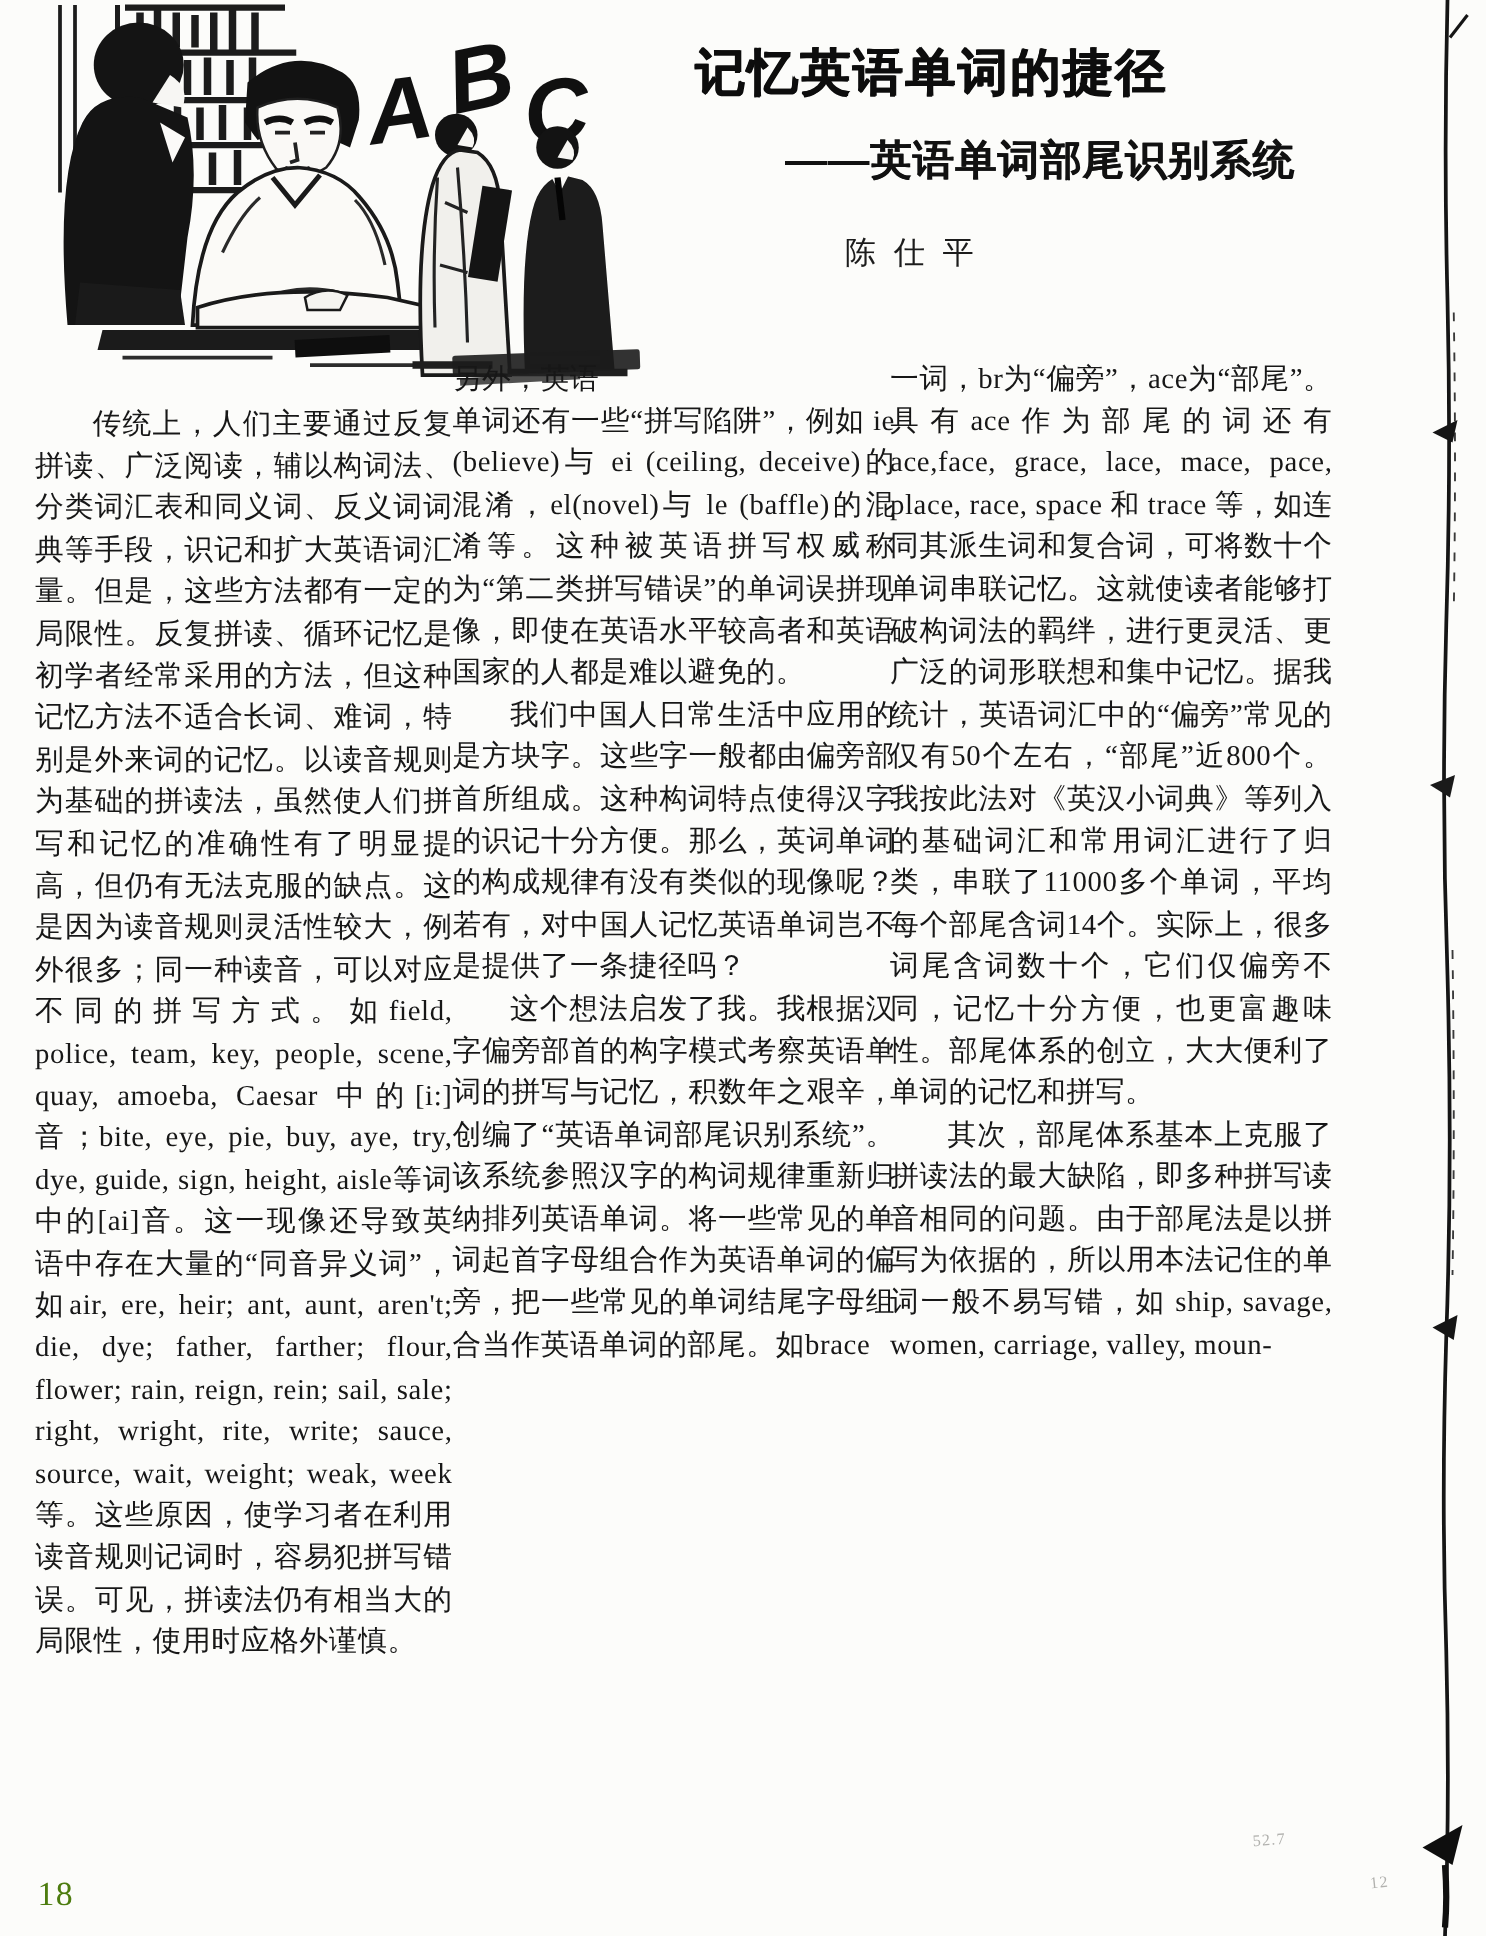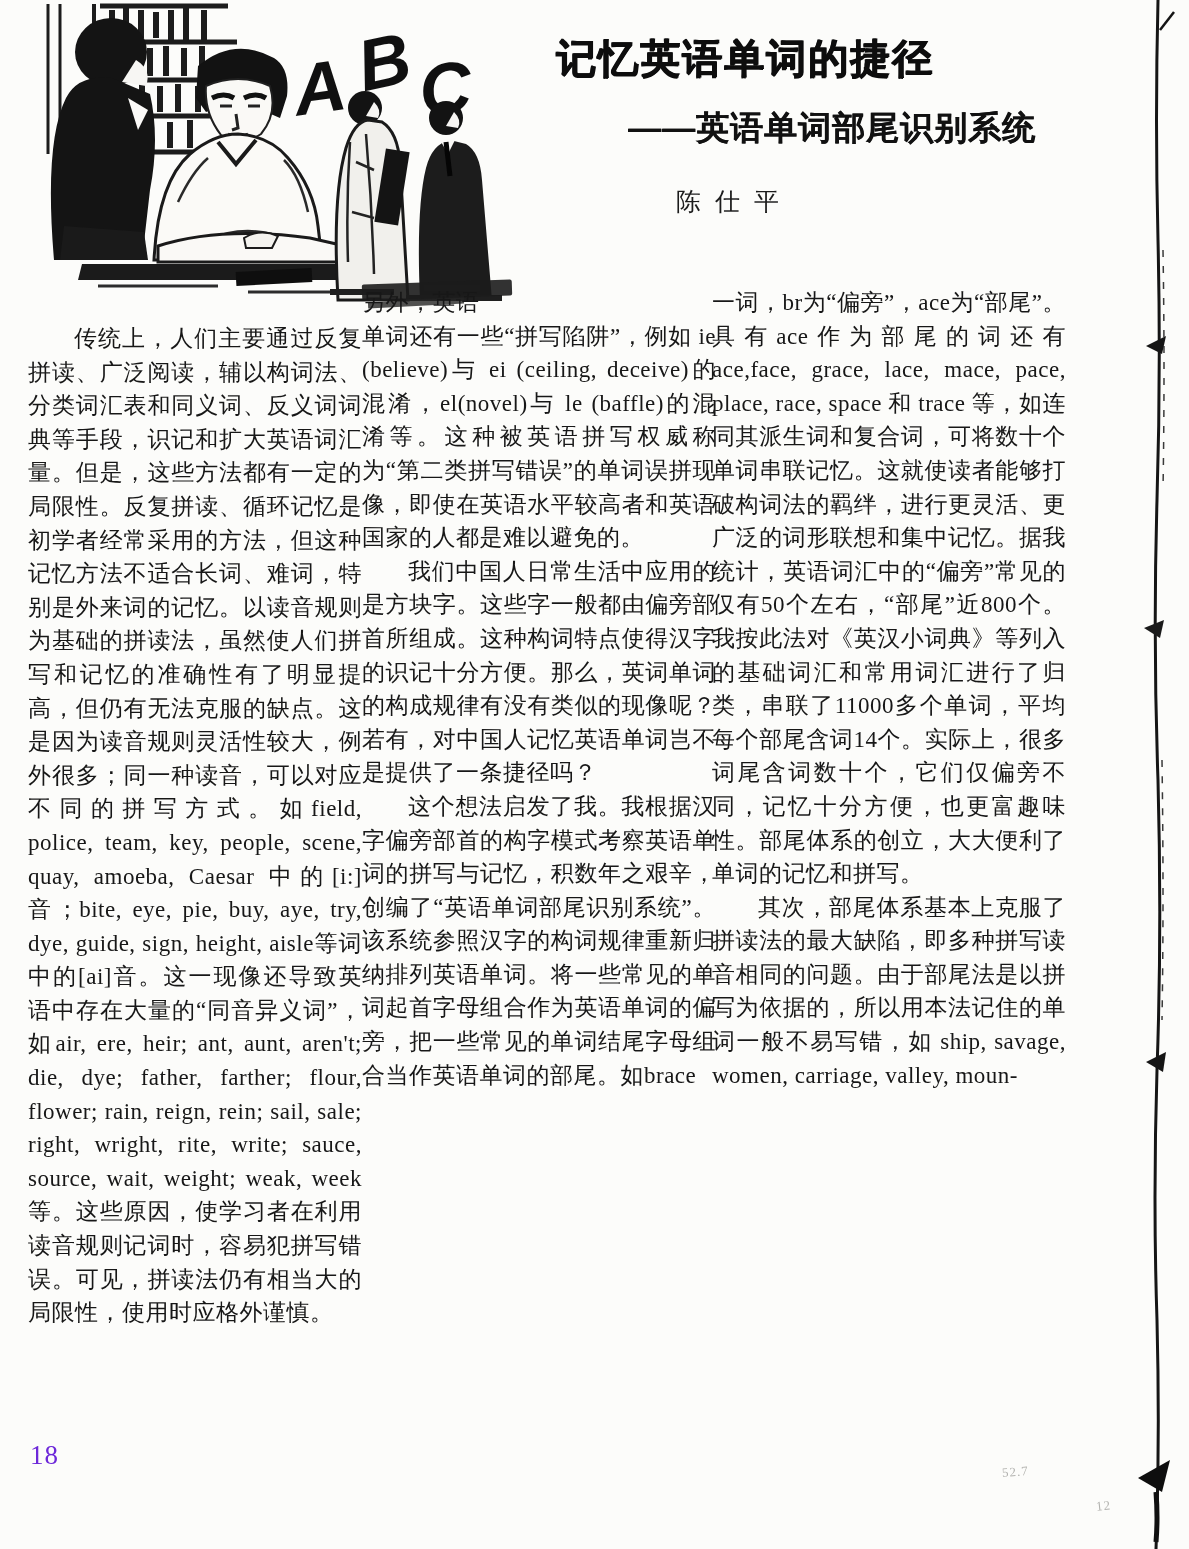--- a/index.html
+++ b/index.html
@@ -30,21 +30,21 @@
     position:absolute;text-align:justify;color:#171717;
     font-size:23px;line-height:33.6px;letter-spacing:0.5px;
   }
   .col p{margin:0;}
   .col p.ind{text-indent:2em;}
   .col1{left:28px;top:322px;width:334px;}
   .col2{left:362px;top:286px;width:354px;}
   .col3{left:712px;top:286px;width:354px;}
   .push-line{display:block;}
   
-  .page-number{position:absolute;left:30px;top:1440px;font-size:27px;color:#6d28d9;letter-spacing:1px;}
+  .page-number{position:absolute;left:30px;top:1500px;font-size:27px;color:#4d7c0f;letter-spacing:1px;}
   .artifact{position:absolute;color:#8a8a86;font-size:13px;opacity:.65;letter-spacing:1px;}
   .artifact.m1{left:1002px;top:1464px;transform:rotate(-4deg);}
   .artifact.m2{left:1096px;top:1498px;transform:rotate(-6deg);}
   .illustration{position:absolute;left:8px;top:2px;}
   .binding{position:absolute;left:1136px;top:0;}
   .abc{font-family:"Liberation Sans","DejaVu Sans",sans-serif;font-weight:900;font-style:italic;font-size:72px;fill:#101010;}
   .smudge{position:absolute;left:362px;top:282px;width:150px;height:16px;background:#1c1c1c;border-radius:2px;transform:rotate(-2deg);opacity:.9;}
   .smudge2{position:absolute;left:368px;top:300px;width:96px;height:6px;background:#242424;transform:rotate(-3deg);opacity:.8;}
 </style>
 </head>

